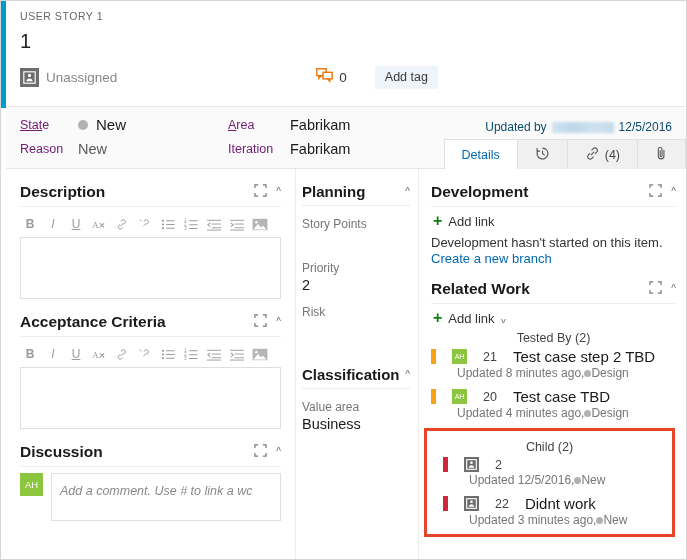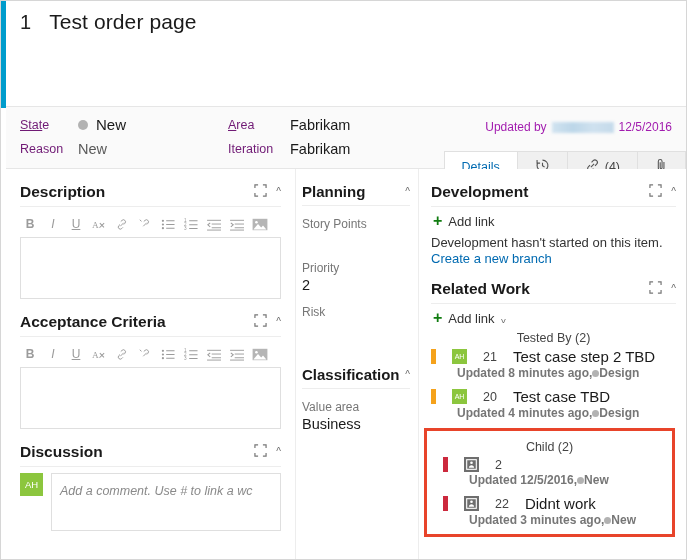--- a/index.html
+++ b/index.html
@@ -86,32 +86,32 @@
   }
   .dot {
     width: 10px; height: 10px; border-radius: 50%;
     background: #b2b2b2; display: inline-block; flex: none;
   }
   .f-val-dim { font-size: 14.5px; color: #5a5a5a; }
   .f-val { font-size: 14.5px; color: #1a1a1a; }
 
   .updated-by {
     position: absolute; right: 14px; top: 13px;
-    font-size: 12px; color: #a21caf;
+    font-size: 12px; color: #0c4a6e;
     display: flex; align-items: center; gap: 5px;
   }
   .redacted {
     display: inline-block; width: 62px; height: 11px;
     background: linear-gradient(90deg,#cfe2f0,#b9d5e8,#cde0ef,#c2d9ea);
     filter: blur(1.6px); opacity: .95;
   }
 
   
   .tabs {
-    position: absolute; right: 0; top: 150px;
+    position: absolute; right: 0; top: 138px;
     display: flex; align-items: stretch; height: 31px;
   }
   .tab {
     display: flex; align-items: center; justify-content: center;
     gap: 5px; padding: 0 17px; cursor: pointer;
     background: #f0f0f0; border-left: 1px solid #e0e0e0;
     border-top: 1px solid #e0e0e0;
     font-size: 12.5px; color: #444;
   }
   .tab:last-child { border-right: 1px solid #e0e0e0; }
@@ -175,60 +175,83 @@
     font-size: 7px; color: #fff; letter-spacing: -.2px;
   }
   .av-sm.gray { background: #6e6e6e; }
   .av-sm.green { background: #8cc63e; }
   .li-id { font-size: 12.5px; color: #444; }
   .li-title { font-size: 15px; color: #1a1a1a; }
   .li-sub {
     font-size: 12px; color: #767676;
     margin-left: 26px; display: flex; align-items: center; 
     margin-top: 1px;
-    font-weight: bold;
   }
   .dot-sm {
     width: 7px; height: 7px; border-radius: 50%;
     background: #b2b2b2; display: inline-block; flex: none;
   }
 
   .highlight-box {
     border: 3px solid #e8442a;
     margin: 2px 1px 0 -7px;
     padding: 5px 6px 7px 6px;
   }
 
   .disc-row { display: flex; gap: 8px; align-items: flex-start; margin-top: 4px; }
   .av-lg {
     width: 23px; height: 23px; background: #8cc63e; flex: none;
     display: flex; align-items: center; justify-content: center;
     color: #fff; font-size: 9.5px;
   }
   .disc-box {
-    flex: 1; border: 1px solid #dfdfdf; height: 58px;
+    flex: 1; border: 1px solid #dfdfdf; height: 48px;
     padding: 7px 8px; overflow: hidden;
   }
   .disc-ph {
     font-size: 12.5px; color: #8a8a8a; font-style: italic;
     white-space: nowrap;
   }
   .expand-ico { cursor: pointer; }
 </style>
 </head>
 <body>
 
 <div id="app">
 
   <div class="accent-bar"></div>
 
   <div class="header">
+    <div class="overline">USER STORY 1</div>
     <div class="title-row">
       <span class="wi-id">1</span>
-      <span class="wi-title">Test order page</span>
+    </div>
+    <div class="meta-row">
+      <div class="assignee">
+        <span class="avatar-sq">
+          <svg width="13" height="13" viewBox="0 0 16 16">
+            <rect x="1" y="1" width="14" height="14" fill="none" stroke="#fff" stroke-width="1.4"></rect>
+            <circle cx="8" cy="5.4" r="1.9" fill="#fff"></circle>
+            <path d="M4.2 12.6c0-2.2 1.7-3.5 3.8-3.5s3.8 1.3 3.8 3.5z" fill="#fff"></path>
+          </svg>
+        </span>
+        <span class="assignee-name">Unassigned</span>
+      </div>
+      <div class="comment-count">
+        <span>
+          <svg width="17" height="15" viewBox="0 0 18 16">
+            <rect x="0.8" y="0.8" width="10" height="7.4" fill="none" stroke="#e8730a" stroke-width="1.5"></rect>
+            <path d="M3 8.3v2.6l2.6-2.6" fill="none" stroke="#e8730a" stroke-width="1.5"></path>
+            <rect x="7.4" y="4.6" width="9.8" height="7" fill="#fff" stroke="#e8730a" stroke-width="1.5"></rect>
+            <path d="M14.6 11.6v2.5l-2.5-2.5" fill="none" stroke="#e8730a" stroke-width="1.5"></path>
+          </svg>
+        </span>
+        <span class="num">0</span>
+      </div>
+      <button class="add-tag">Add tag</button>
     </div>
   </div>
 
   <div class="fields">
     <div class="field-grid">
       <div class="f-label"><u>Stat</u>e</div>
       <div class="f-val-state">
         <span class="dot"></span>
         <span>New</span>
       </div>

